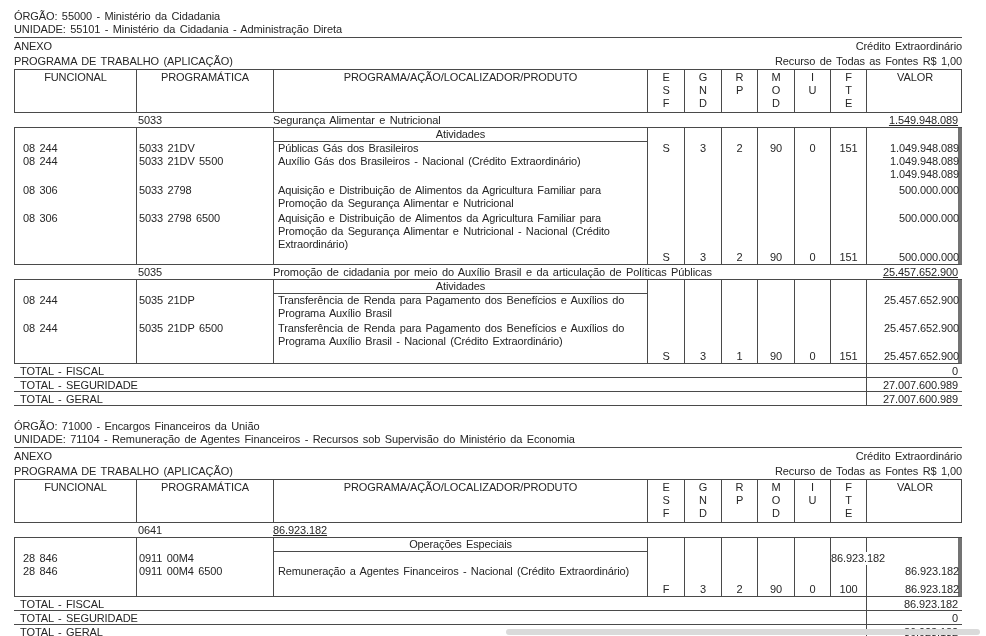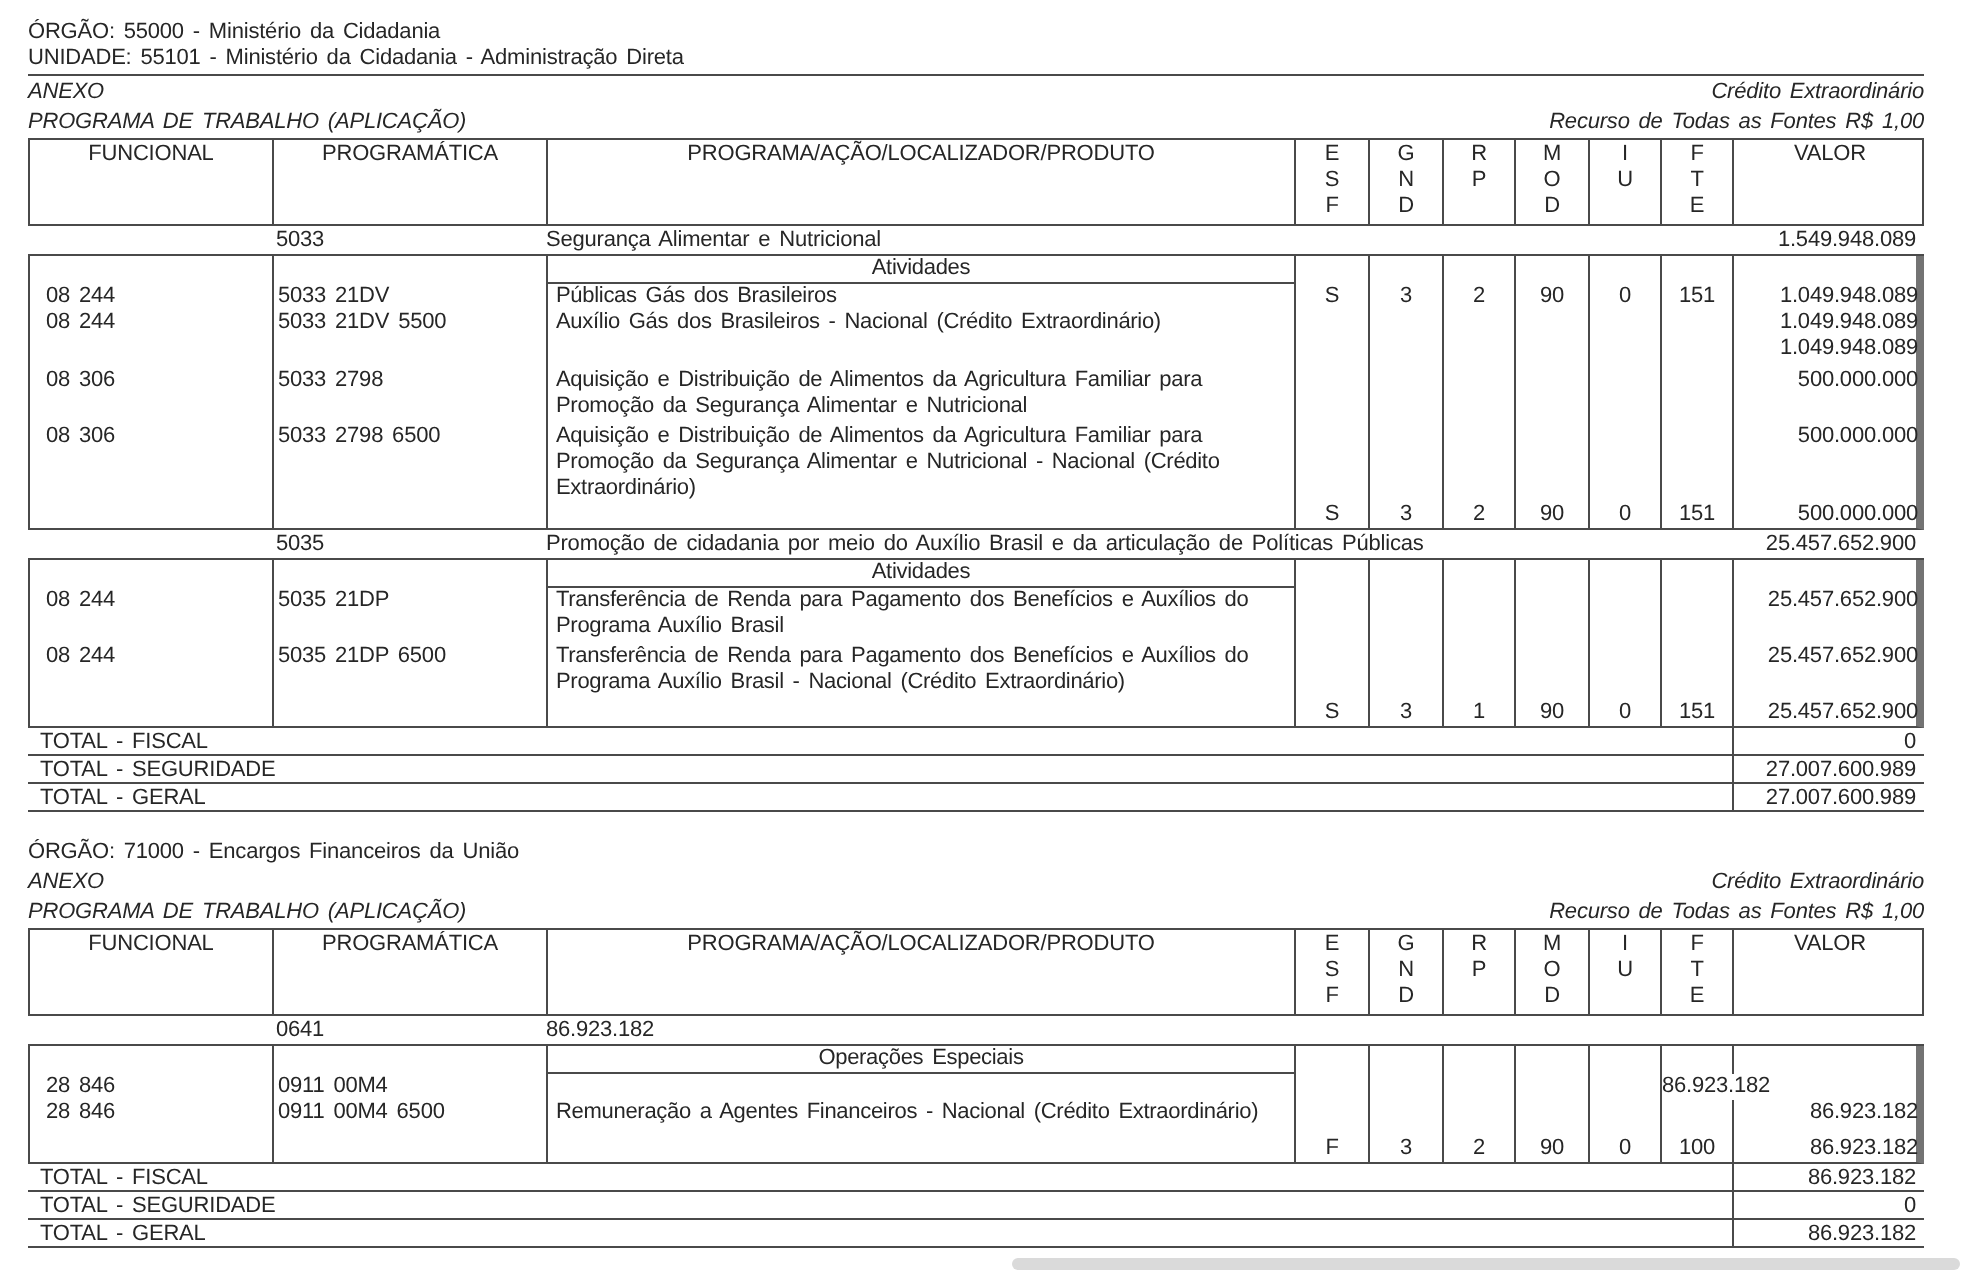--- a/index.html
+++ b/index.html
@@ -4,32 +4,32 @@
 <style>
   html,body{margin:0;padding:0;}
   body{
     width:986px;height:636px;position:relative;overflow:hidden;background:#ffffff;
     color:#262626;font-family:"Liberation Sans",sans-serif;font-size:11px;line-height:13px;
     letter-spacing:-0.1px;word-spacing:1.5px;
   }
   .doc{position:absolute;left:14px;top:10px;width:948px;}
   .org{height:13px;white-space:nowrap;}
   .unit{height:14px;border-bottom:1px solid #4a4a4a;white-space:nowrap;}
-  .meta{display:flex;justify-content:space-between;height:13px;margin-top:2px;white-space:nowrap;font-style:italic;}
+  .meta{display:flex;justify-content:space-between;height:13px;margin-top:2px;white-space:nowrap;}
   .grid{display:grid;grid-template-columns:122px 137px 374px 37px 37px 36px 37px 36px 36px 96px;}
   .grid > div{box-sizing:border-box;}
   .thead{border:1px solid #4a4a4a;height:42px;margin-top:1px;}
   .thead > div{border-right:1px solid #4a4a4a;text-align:center;padding-top:1px;}
   .thead > div:last-child{border-right:none;}
   .pre{white-space:pre-line;}
   .sband{display:flex;border-bottom:1px solid #4a4a4a;height:15px;box-sizing:border-box;padding-top:1px;}
   .sb-f{width:122px;}
   .sb-code{width:137px;padding-left:2px;box-sizing:border-box;}
   .sb-name{flex:1;white-space:nowrap;}
-  .sb-val{text-align:right;padding-right:4px;white-space:nowrap;}
+  .sb-val{text-align:right;padding-right:4px;white-space:nowrap;text-decoration:underline;}
   .block{border-left:1px solid #4a4a4a;border-right:4px solid #737373;border-bottom:1px solid #4a4a4a;}
   .block .c{border-right:1px solid #4a4a4a;}
   .block .v{border-right:none;}
   .row{min-height:13px;}
   .arow{height:14px;}
   .arow .d{text-align:center;border-bottom:1px solid #4a4a4a;padding:0;white-space:nowrap;}
   .f{padding-left:8px;white-space:nowrap;}
   .p{padding-left:2px;white-space:nowrap;}
   .d{padding-left:4px;padding-right:2px;white-space:pre-line;letter-spacing:-0.15px;}
   .k{text-align:center;}
@@ -292,20 +292,21 @@
   <div class="trow">
     <div class="tlabel">TOTAL - SEGURIDADE</div>
     <div class="tval">27.007.600.989</div>
   </div>
   <div class="trow">
     <div class="tlabel">TOTAL - GERAL</div>
     <div class="tval">27.007.600.989</div>
   </div>
 
   <div class="org tgap">ÓRGÃO: 71000 - Encargos Financeiros da União</div>
+  <div class="unit">UNIDADE: 71104 - Remuneração de Agentes Financeiros - Recursos sob Supervisão do Ministério da Economia</div>
   <div class="meta">
     <span>ANEXO</span>
     <span>Crédito Extraordinário</span>
   </div>
   <div class="meta">
     <span>PROGRAMA DE TRABALHO (APLICAÇÃO)</span>
     <span>Recurso de Todas as Fontes R$ 1,00</span>
   </div>
 
   <div class="grid thead">

